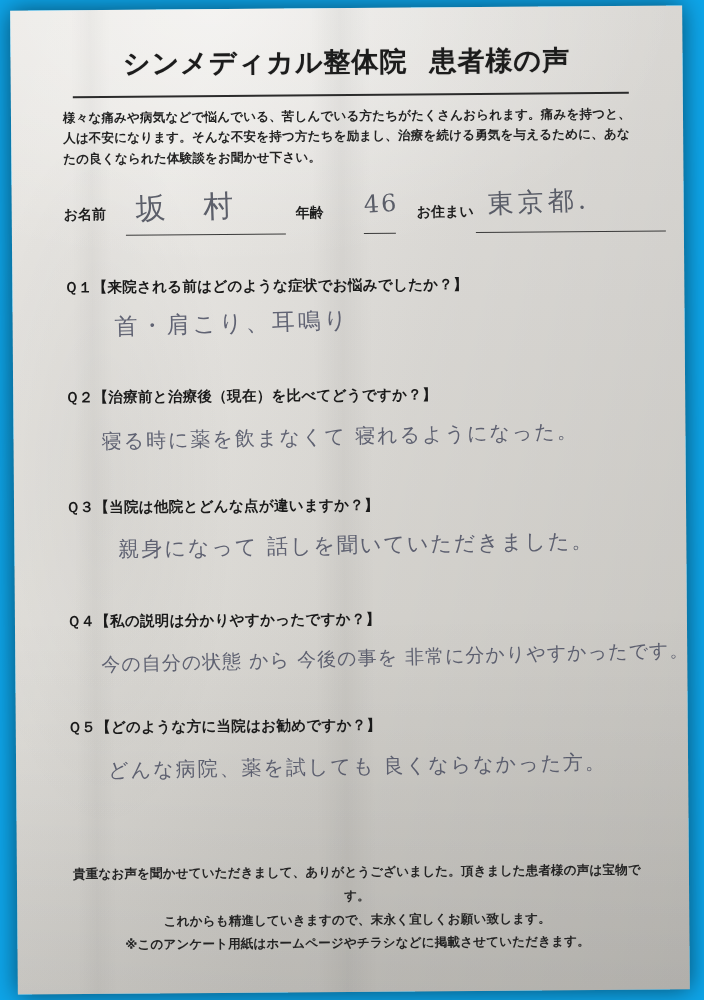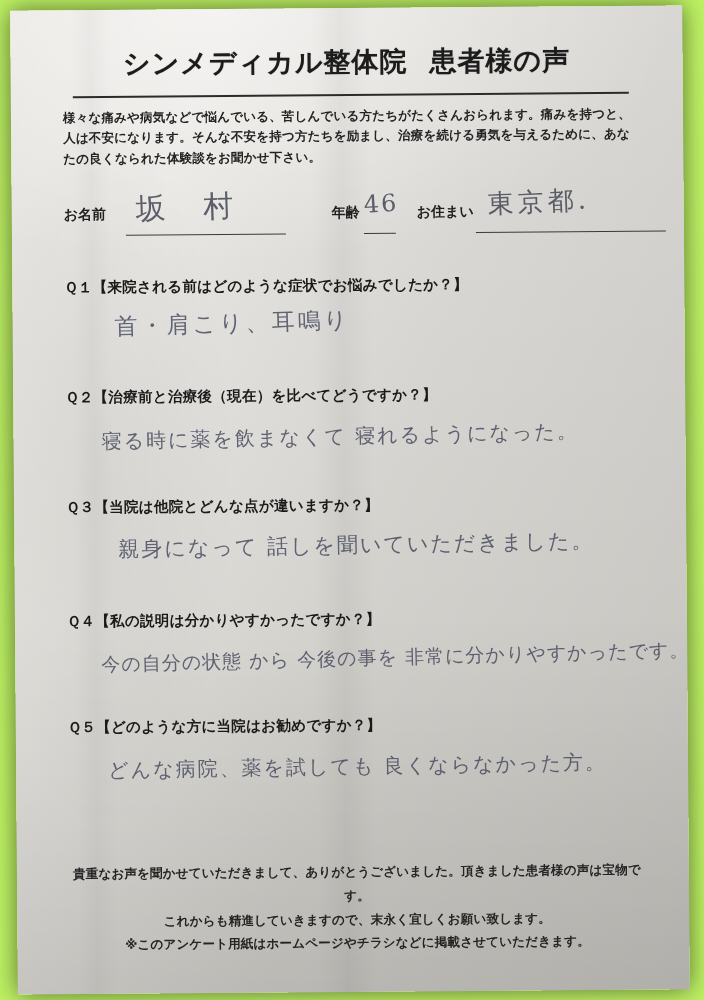--- a/index.html
+++ b/index.html
@@ -12,21 +12,21 @@
     height: 1000px;
     overflow: hidden;
     font-family: "Liberation Sans", sans-serif;
   }
 
   
   .photo {
     position: relative;
     width: 704px;
     height: 1000px;
-    background: #bef264;
+    background: #0ea5e9;
     overflow: hidden;
   }
 
   .paper {
     position: absolute;
     left: 14px;
     top: 8px;
     width: 672px;
     height: 984px;
     background:
@@ -108,21 +108,21 @@
   }
   .idlabel {
     position: absolute;
     font-family: "DejaVu Sans", sans-serif;
     font-size: 14px;
     font-weight: bold;
     color: #1f1f1f;
     top: 6px;
   }
   .id-name-label { left: 0; font-family: Liberation Serif, serif; }
-  .id-age-label { left: 232px; margin-left: 36px; }
+  .id-age-label { left: 232px; }
   .id-addr-label { left: 353px; }
 
   .idrule {
     position: absolute;
     height: 1.5px;
     background: #3a3a3a;
     bottom: -2px;
   }
   .rule-name { left: 62px; width: 160px; }
   .rule-age { left: 300px; width: 32px; }

